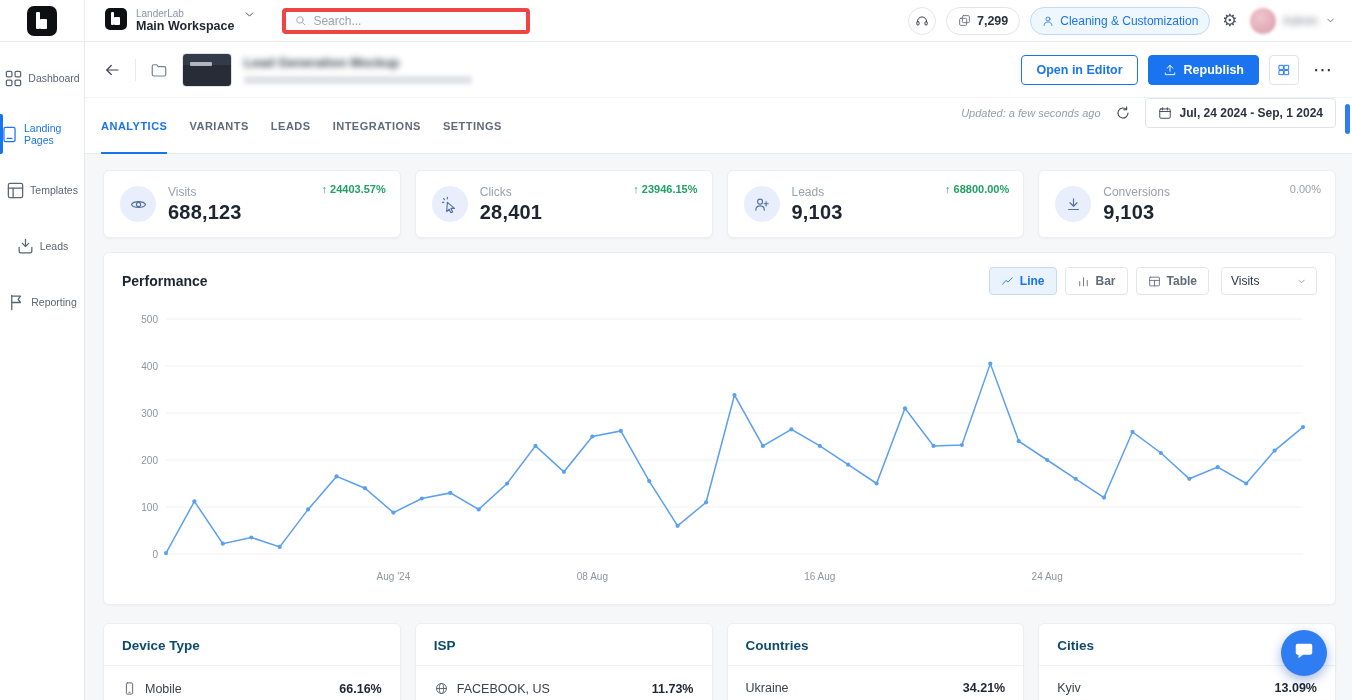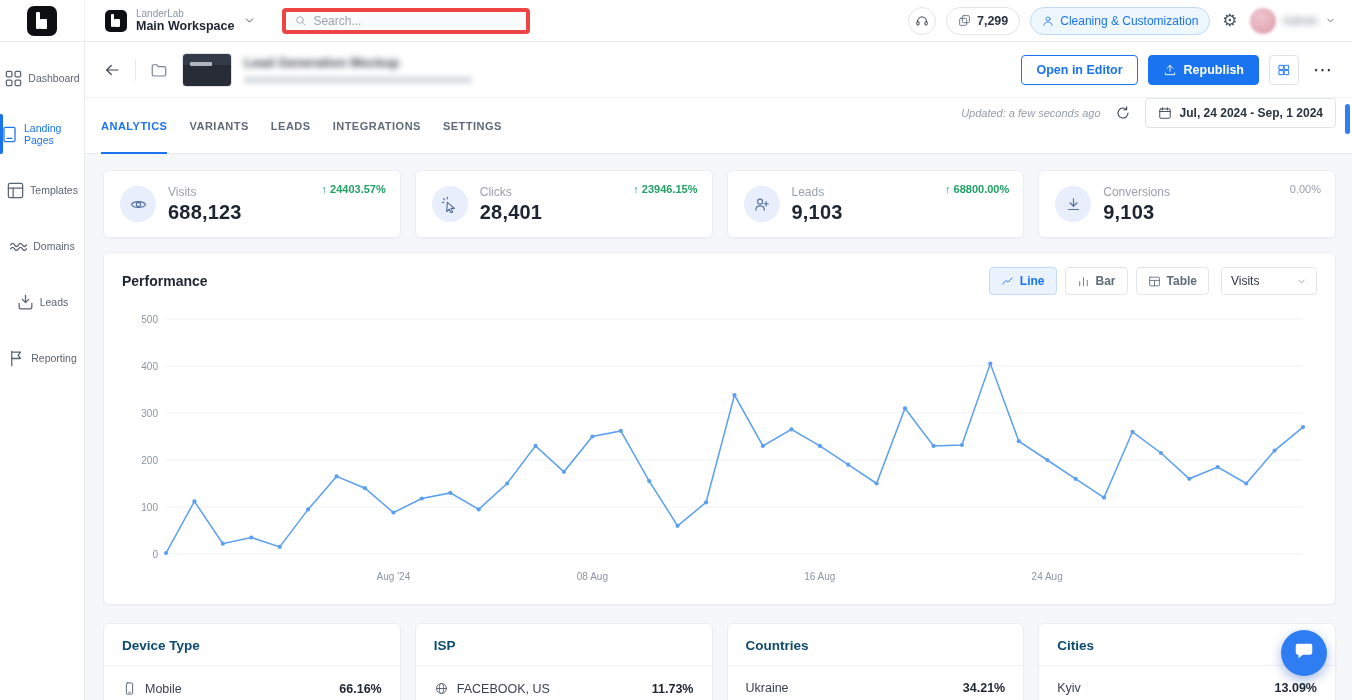--- a/index.html
+++ b/index.html
@@ -11,21 +11,21 @@
   .topbar{position:absolute;top:0;left:0;right:0;height:42px;background:#fff;
     border-bottom:1px solid #e8eaee;display:flex;align-items:center;z-index:20}
   .logo-cell{width:85px;height:100%;display:flex;align-items:center;justify-content:center;
     border-right:1px solid #edeff2;flex:0 0 85px}
   .logo-sq{width:30px;height:30px;background:#0d0f12;border-radius:7px;position:relative}
   .logo-sq:after,.logo-sq.mini:after{content:"";position:absolute;left:9px;top:6px;width:4px;height:17px;background:#fff;border-radius:1px}
   .logo-sq:before{content:"";position:absolute;left:13px;top:13px;width:7px;height:10px;background:#fff;border-radius:1px}
   .logo-sq.mini{width:22px;height:22px;border-radius:5px}
   .logo-sq.mini:after{left:6px;top:4px;width:3px;height:13px}
   .logo-sq.mini:before{left:9px;top:9px;width:6px;height:8px}
-  .workspace{display:flex;align-items:center;gap:9px;margin-left:20px;cursor:pointer}
+  .workspace{display:flex;gap:9px;margin-left:20px;cursor:pointer}
   .ws-text{line-height:1.15}
   .ws-brand{font-size:10px;color:#8b95a1}
   .ws-name{font-size:12.5px;font-weight:700;color:#1d2530}
   .chev{color:#3a4450}
   .searchbox{margin-left:26px;width:248px;height:26px;border:4px solid #ef4444;background:#fafbfc;
     border-radius:4px;display:flex;align-items:center;padding:0 8px;gap:6px;color:#9aa3ad}
   .searchbox input{border:none;outline:none;background:transparent;font-size:12px;width:100%;
     font-family:"Liberation Sans",sans-serif;color:#2a3340}
   .searchbox input::placeholder{color:#9aa3ad}
   .topbar-right{margin-left:auto;display:flex;align-items:center;gap:10px;padding-right:16px}
@@ -224,29 +224,20 @@
   </div>
   <div class="side-item">
     <span>
       <svg class="ic" viewBox="0 0 24 24">
           <rect x="3" y="3" width="18" height="18" rx="2"></rect>
           <line x1="3" y1="9" x2="21" y2="9"></line>
           <line x1="9" y1="9" x2="9" y2="21"></line>
         </svg>
     </span>
     <span>Templates</span>
-  </div>
-  <div class="side-item">
-    <span>
-      <svg class="ic" viewBox="0 0 24 24">
-          <path d="M2 10q2.5-4 5 0t5 0 5 0 5 0"></path>
-          <path d="M2 15q2.5-4 5 0t5 0 5 0 5 0"></path>
-        </svg>
-    </span>
-    <span>Domains</span>
   </div>
   <div class="side-item">
     <span>
       <svg class="ic" viewBox="0 0 24 24">
           <line x1="12" y1="3" x2="12" y2="11"></line>
           <polyline points="8 8 12 12 16 8"></polyline>
           <path d="M4 13v5a2 2 0 0 0 2 2h12a2 2 0 0 0 2-2v-5"></path>
         </svg>
     </span>
     <span>Leads</span>

